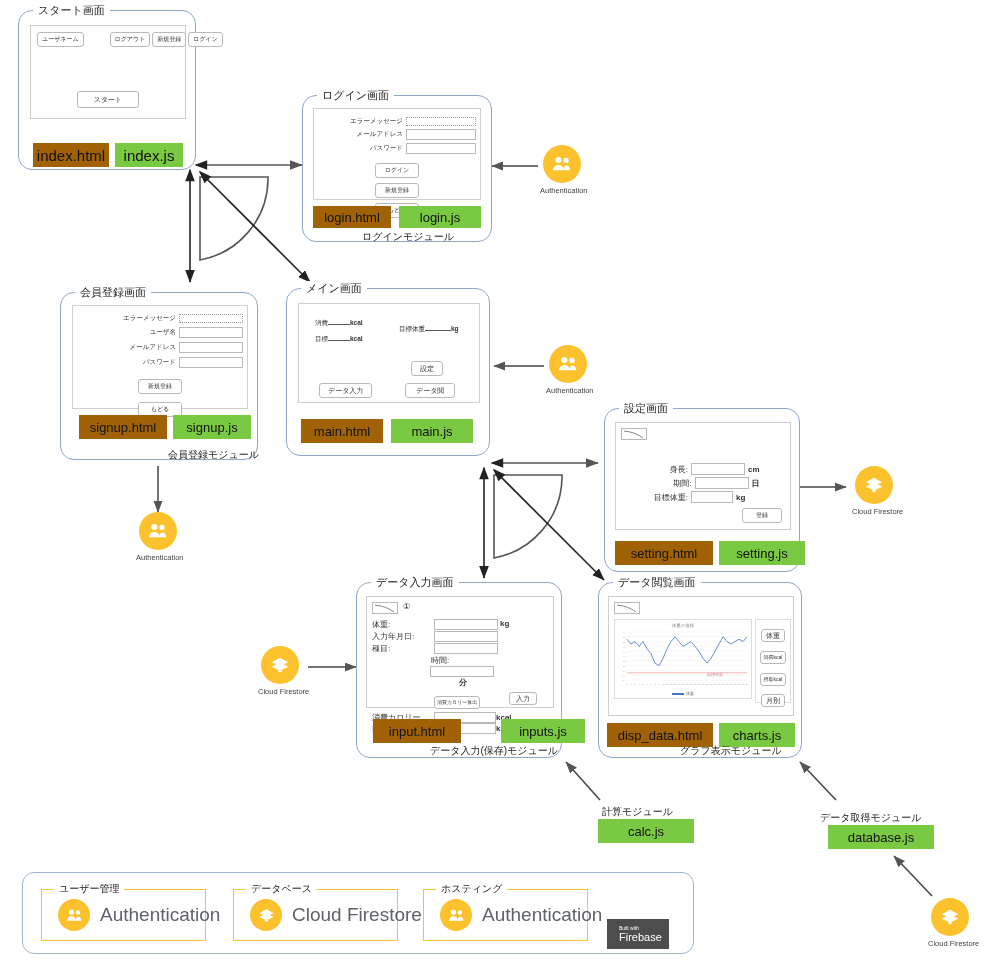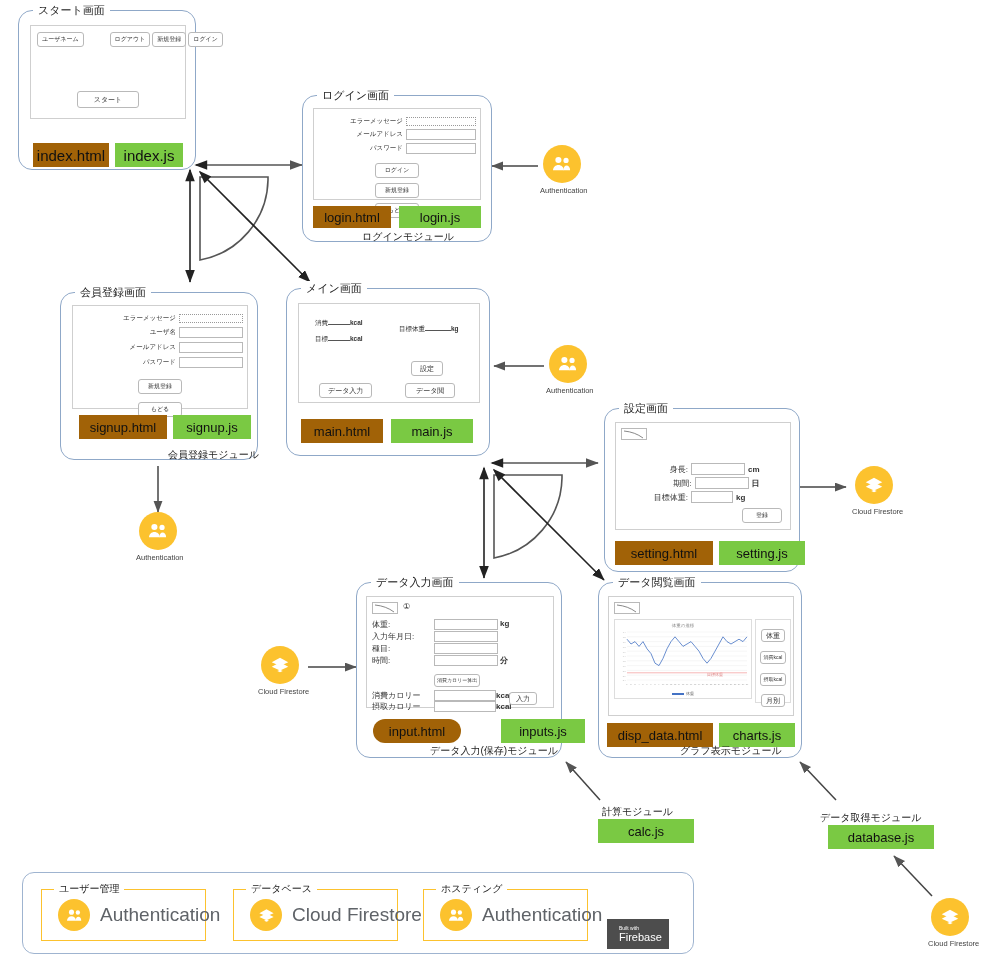--- a/index.html
+++ b/index.html
@@ -321,42 +321,42 @@
         <span class="lbl mid" style="margin-left:2px;font-weight:bold;">kg</span>
       </div>
       <div style="display:flex;align-items:center;margin-bottom:1px;">
         <span class="lbl mid" style="width:62px;">入力年月日:</span>
         <span class="field" style="width:64px;height:11px;"></span>
       </div>
       <div style="display:flex;align-items:center;margin-bottom:1px;">
         <span class="lbl mid" style="width:62px;">種目:</span>
         <span class="field" style="width:64px;height:11px;"></span>
       </div>
-      <div style="display:flex;align-items:center;">
+      <div style="display:flex;align-items:center;flex-direction:column;">
         <span class="lbl mid" style="width:62px;">時間:</span>
         <span class="field" style="width:64px;height:11px;"></span>
         <span class="lbl mid" style="margin-left:2px;font-weight:bold;">分</span>
       </div>
       <div style="margin-top:2px;margin-left:62px;">
         <span class="mini-btn" style="font-size:5px;padding:1px 2px;">消費カロリー算出</span>
       </div>
       <div style="display:flex;align-items:center;margin-top:3px;">
         <span class="lbl mid" style="width:62px;">消費カロリー</span>
         <span class="field" style="width:62px;height:11px;"></span>
         <span class="lbl mid" style="font-weight:bold;">kcal</span>
       </div>
       <div style="display:flex;align-items:center;">
         <span class="lbl mid" style="width:62px;">摂取カロリー</span>
         <span class="field" style="width:62px;height:11px;"></span>
         <span class="lbl mid" style="font-weight:bold;">kcal</span>
       </div>
     </div>
     <span class="mini-btn md" style="position:absolute;left:142px;top:95px;padding:1px 6px;">入力</span>
   </div>
-  <div class="chip html small" style="left:16px;top:136px;width:88px;height:24px;border-radius:12px;">input.html</div>
+  <div class="chip html small" style="left:16px;top:136px;width:88px;height:24px;">input.html</div>
   <div class="chip js small" style="left:110px;top:136px;width:84px;height:24px;margin-left:34px;">inputs.js</div>
 </div>
 <div class="module-label" style="left:430px;top:744px;">データ入力(保存)モジュール</div>
 
 <div class="svc" style="left:258px;top:646px;width:44px;">
   <div class="circ">
     <svg width="22" height="22" viewBox="0 0 24 24">
         <path d="M3 9l9-5 9 5-9 4z" fill="#fff"></path>
         <path d="M3 14l9-5 9 5-9 4z" fill="#fff"></path>
         <path d="M9 18.5l3-1.4 3 1.4-3 1.5z" fill="#fff"></path>

